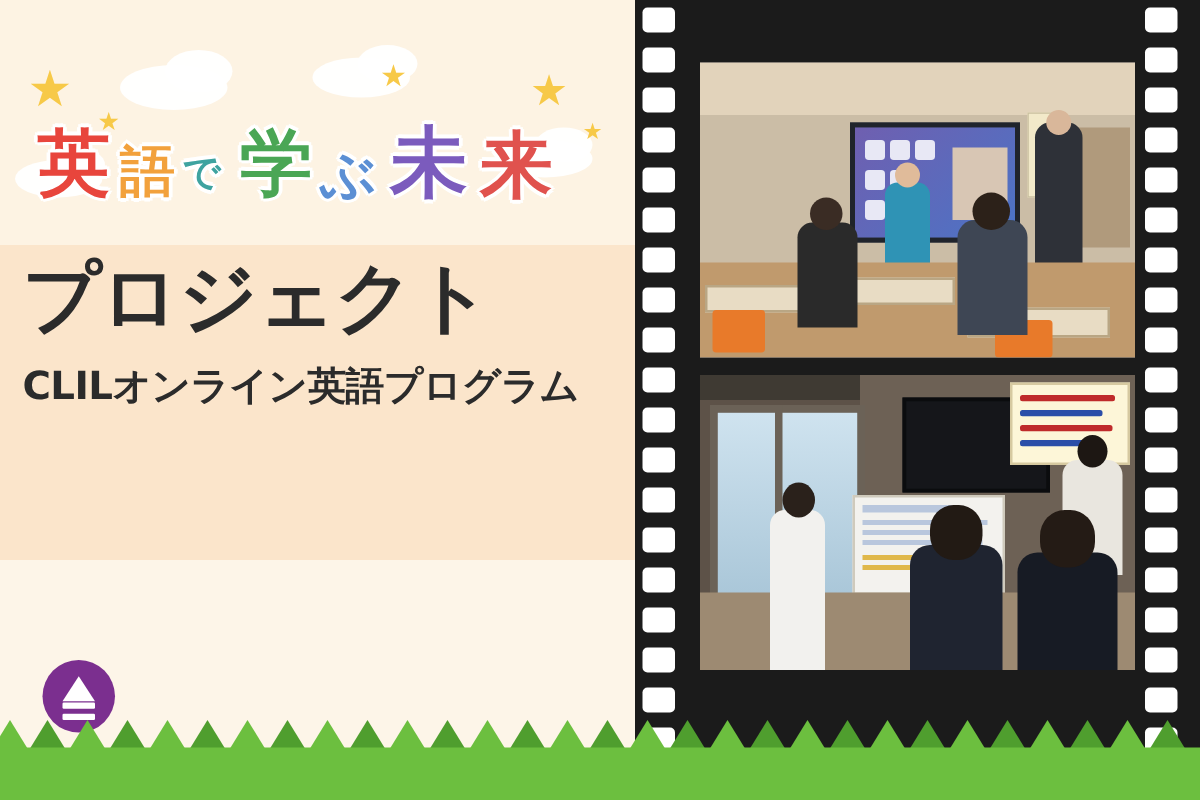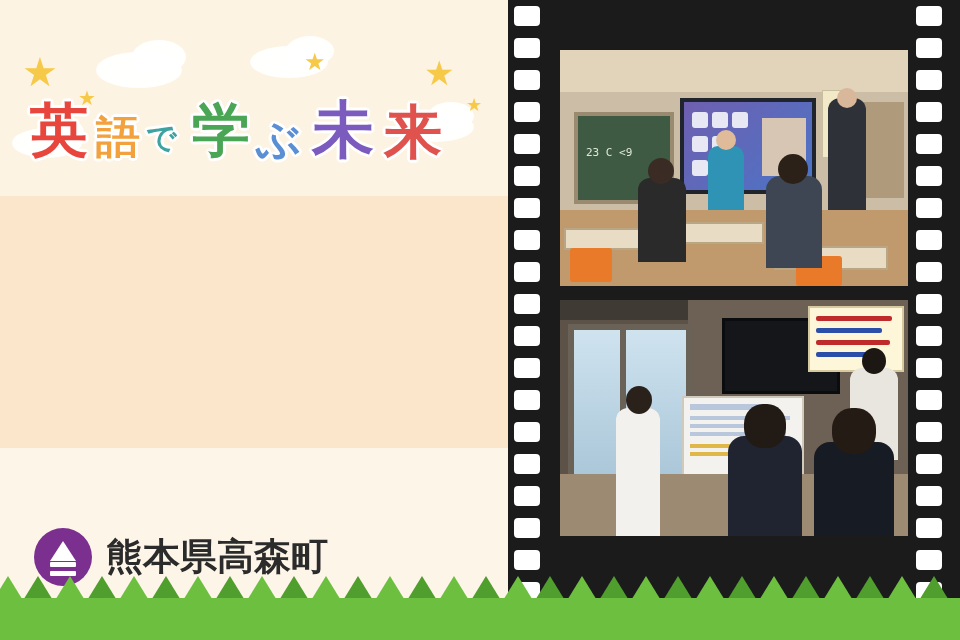--- a/index.html
+++ b/index.html
@@ -311,25 +311,26 @@
       <span class="k1" style="color: rgb(232, 69, 60);">英</span>
       <span class="k2" style="color: rgb(242, 161, 60);">語</span>
       <span class="k3" style="color: rgb(62, 163, 160);">で</span>
       <span class="k4" style="color: rgb(74, 166, 85);">学</span>
       <span class="k5" style="color: rgb(91, 143, 212);">ぶ</span>
       <span class="k6" style="color: rgb(123, 91, 189);">未</span>
       <span class="k7" style="color: rgb(224, 82, 78);">来</span>
     </div>
 
     <div class="title-block">
+      <div class="title-line">プロジェクト</div>
+      <div class="subtitle">CLILオンライン英語プログラム</div>
     </div>
 
     <div class="townrow">
       <div class="town-mark"></div>
-      <div class="town-name">熊本県高森町</div>
     </div>
   </div>
 
   <div class="film">
     <div class="perf-col left">
       <div class="perf" style="top:6px"></div>
         <div class="perf" style="top:38px"></div>
       <div class="perf" style="top:70px"></div>
         <div class="perf" style="top:102px"></div>
       <div class="perf" style="top:134px"></div>
@@ -370,23 +371,20 @@
         <div class="perf" style="top:550px"></div>
       <div class="perf" style="top:582px"></div>
         <div class="perf" style="top:614px"></div>
     </div>
 
     <div class="frame top">
       <div class="ph1">
         <div class="ceiling"></div>
         <div class="backwall"></div>
         <div class="wall"></div>
-        <div class="chalkboard">
-          <div class="chalk-text">23 C &lt;9</div>
-        </div>
         <div class="screen">
           <div class="screen-inner"></div>
           <div class="screen-ico" style="left:8px; top:10px;"></div>
           <div class="screen-ico" style="left:28px; top:10px;"></div>
           <div class="screen-ico" style="left:48px; top:10px;"></div>
           <div class="screen-ico" style="left:8px; top:34px;"></div>
           <div class="screen-ico" style="left:28px; top:34px;"></div>
           <div class="screen-ico" style="left:8px; top:58px;"></div>
           <div class="screen-ico" style="left:28px; top:58px;"></div>
           <div class="screen-face"></div>

